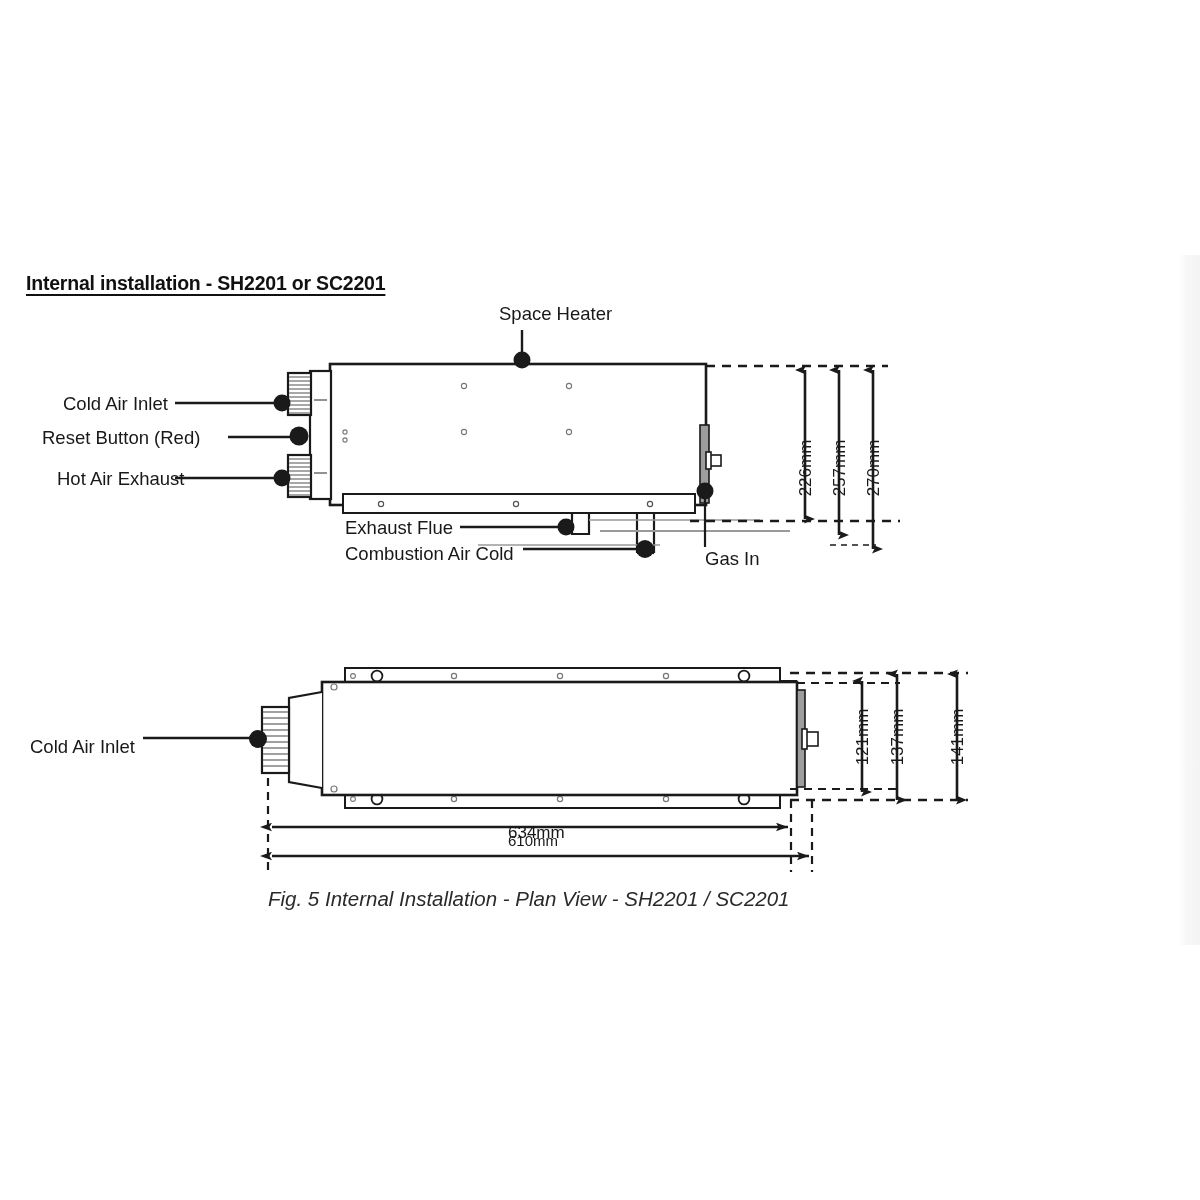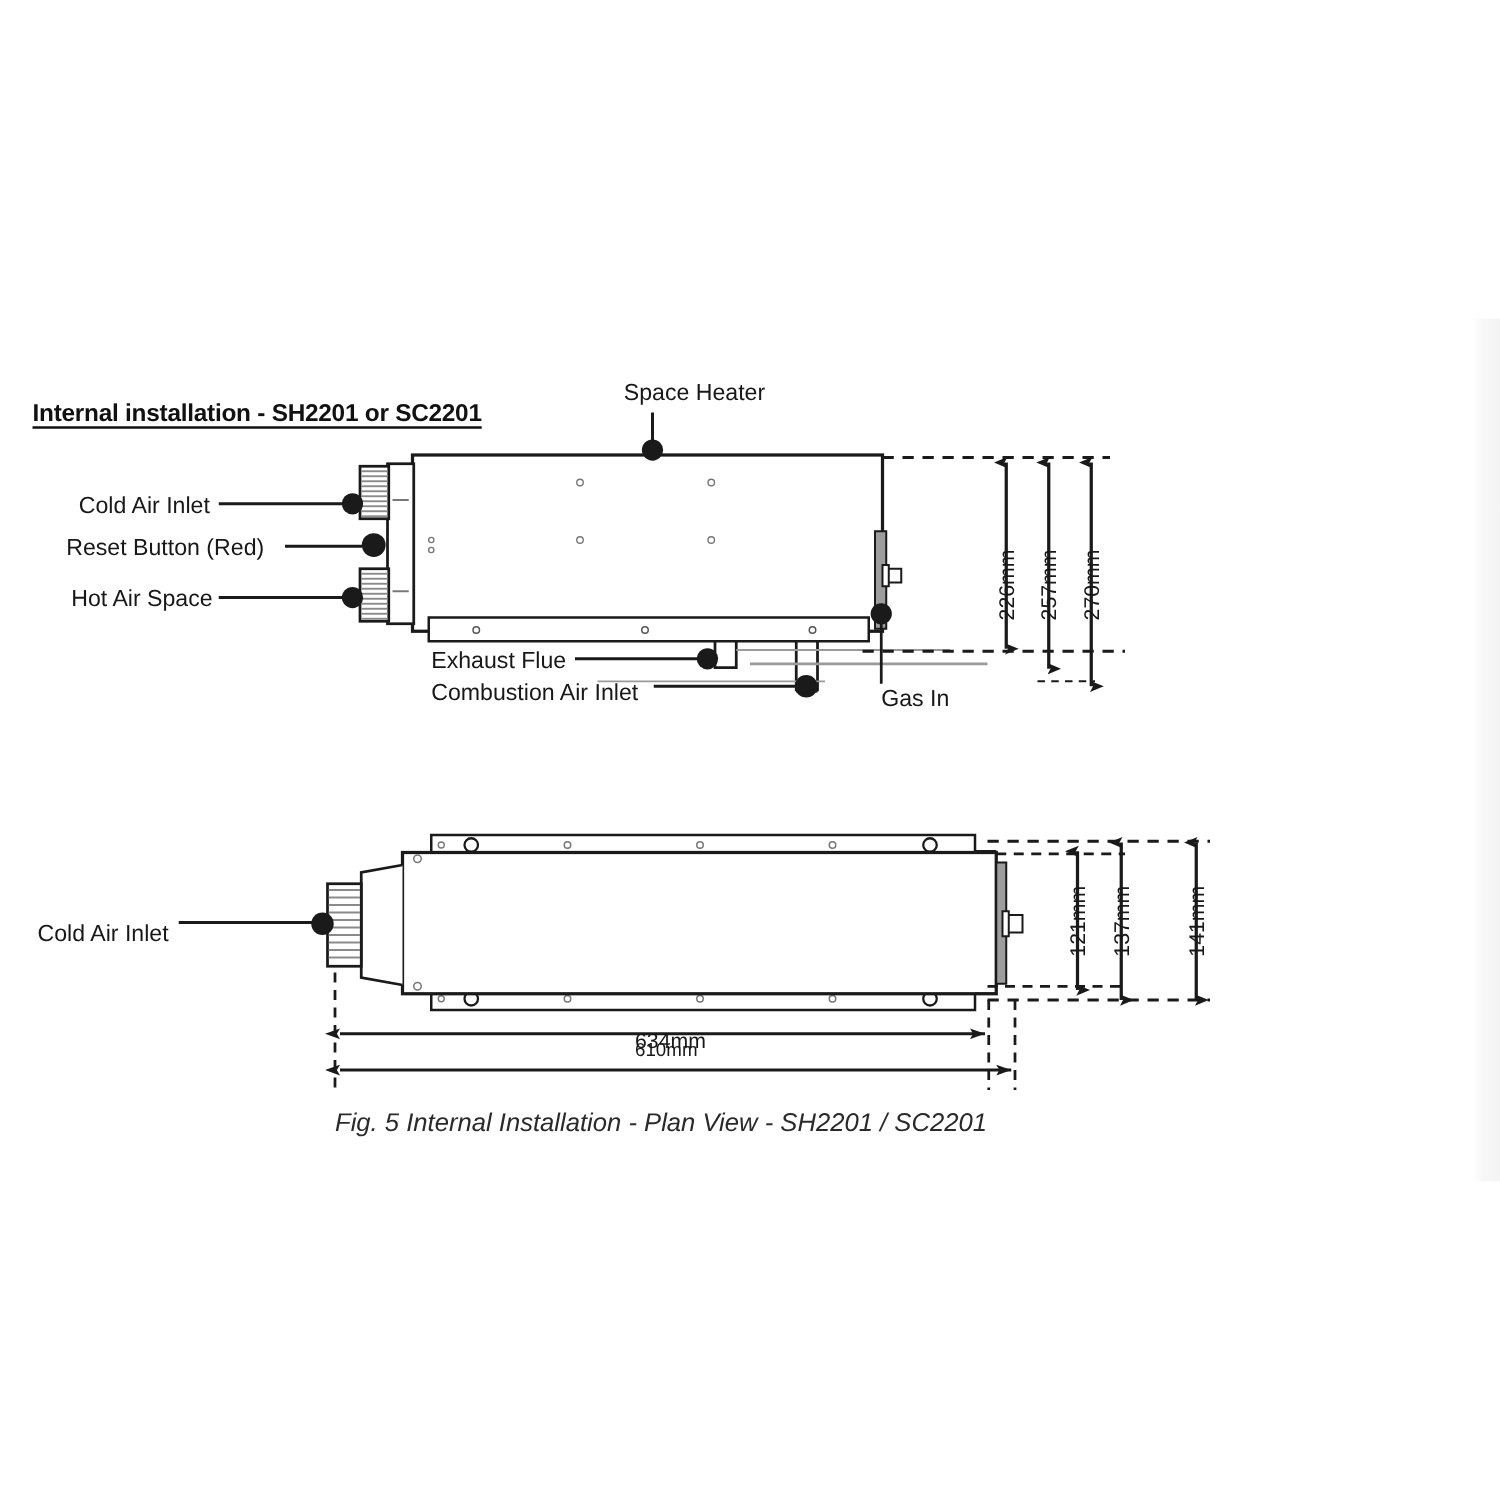--- a/index.html
+++ b/index.html
@@ -36,21 +36,20 @@
     left: 26px;
     top: 272px;
     font-size: 19.5px;
     font-weight: bold;
     letter-spacing: -0.2px;
     color: #111111;
     text-decoration: underline;
     text-underline-offset: 4px;
     text-decoration-thickness: 2.4px;
     white-space: nowrap;
-    margin-top: 48px;
   }
   .caption {
     position: absolute;
     font-style: italic;
     font-size: 20.5px;
     color: #2a2a2a;
     white-space: nowrap;
   }
   #caption-fig4 { left: 301px; top: 575px; }
   #caption-fig5 { left: 268px; top: 887px; }
@@ -261,27 +260,27 @@
 
       <line x1="143" y1="738" x2="252" y2="738" stroke="#1a1a1a" stroke-width="2.4"></line>
       <circle cx="258" cy="739" r="9" fill="#1a1a1a"></circle>
     </g>
   </svg>
 
   <div class="lbl" style="left:468px; top:305px;margin-left:31px;">Space Heater</div>
 
   <div class="lbl" style="left:63px; top:395px;">Cold Air Inlet</div>
 
-  <div class="lbl" style="left:42px; top:429px;margin-left:11px;">Reset Button (Red)</div>
-
-  <div class="lbl" style="left:57px; top:470px;">Hot Air Space</div>
+  <div class="lbl" style="left:42px; top:429px;">Reset Button (Red)</div>
+
+  <div class="lbl" style="left:57px; top:470px;">Hot Air Exhaust</div>
 
   <div class="lbl" style="left:345px; top:519px;">Exhaust Flue</div>
 
-  <div class="lbl" style="left:345px; top:545px;">Combustion Air Inlet</div>
+  <div class="lbl" style="left:345px; top:545px;">Combustion Air Cold</div>
 
   <div class="lbl" style="left:705px; top:550px;">Gas In</div>
 
 
   <div class="lbl" style="left:30px; top:738px;">Cold Air Inlet</div>
 
   <div class="lbl" style="left:508px; top:833px; font-size:15px;">610mm</div>
 
   <div class="lbl" style="left:508px; top:824px; font-size:17px;">634mm</div>
 

